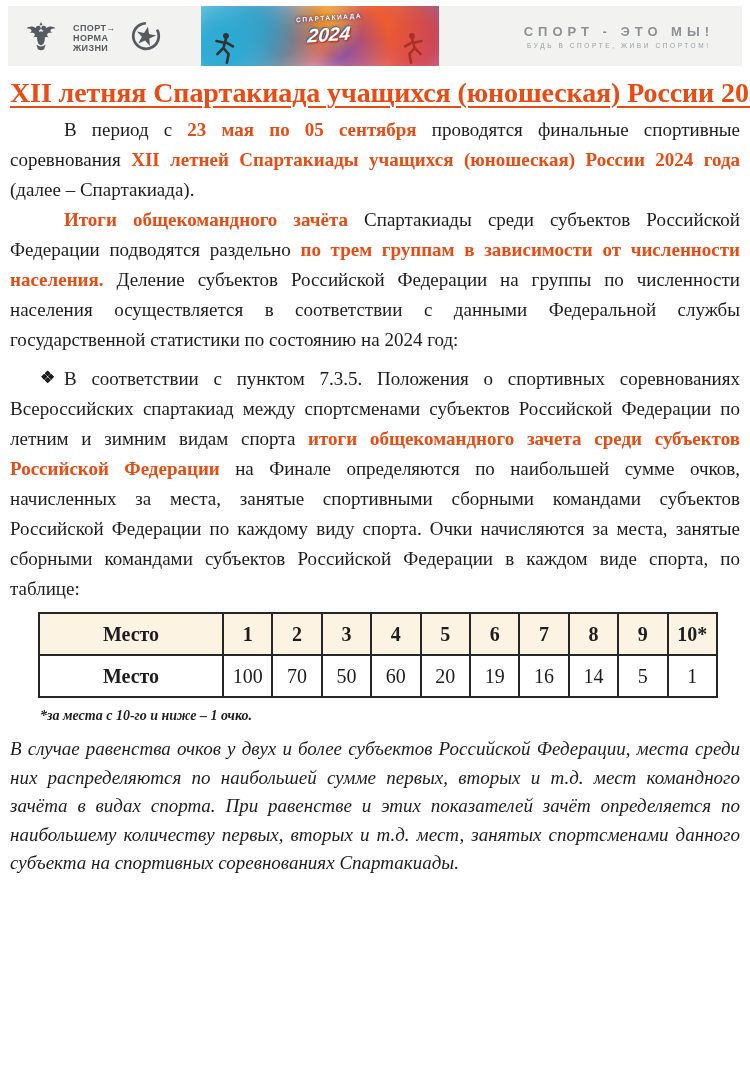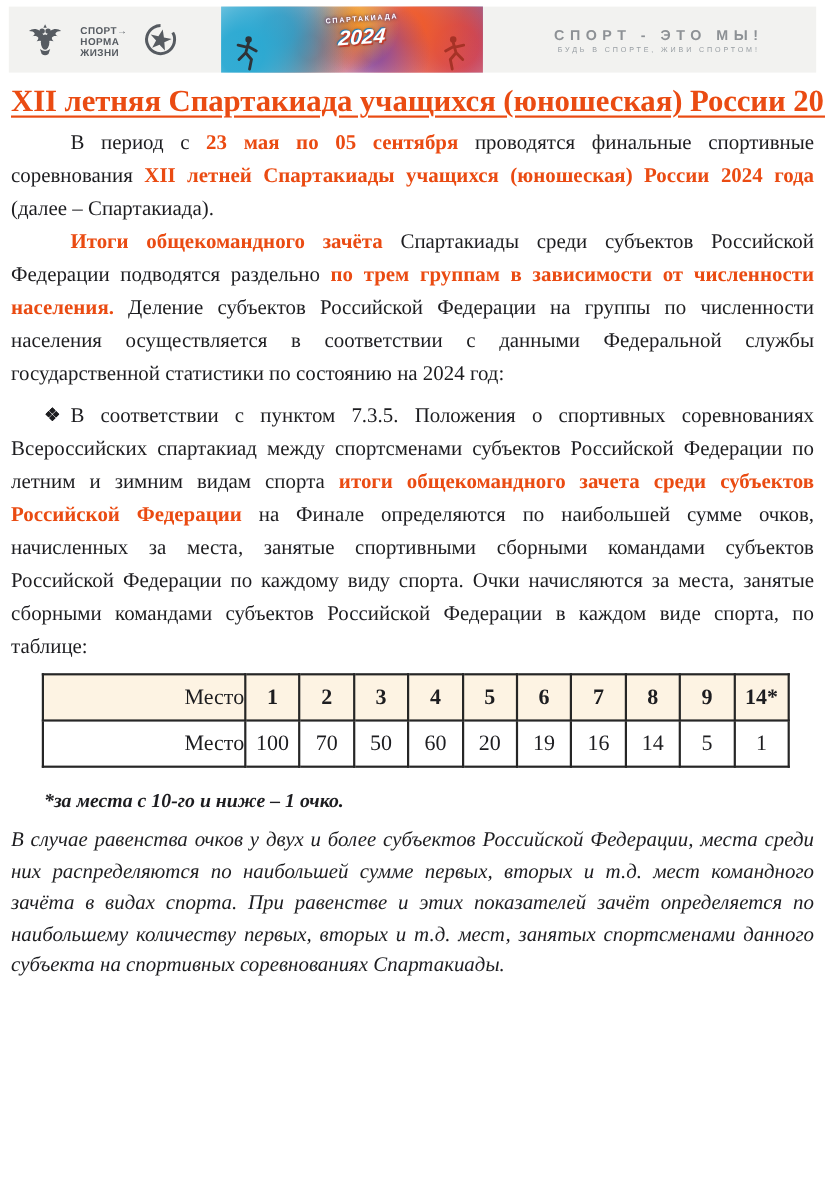--- a/index.html
+++ b/index.html
@@ -45,21 +45,21 @@
     font-family:"Liberation Sans", sans-serif;font-size:6.5px;font-weight:bold;
     letter-spacing:1.5px;color:#ffffff;text-shadow:0 0 2px #7b3fa0,0 0 3px #333;
   }
   .collage-year{
     position:absolute;top:18px;left:54%;transform:translateX(-50%) skewX(-8deg) rotate(-4deg);
     font-family:"Liberation Sans", sans-serif;font-size:19px;font-weight:bold;font-style:italic;
     color:#ffffff;text-shadow:1.5px 1.5px 0 #c23b2a,-1px -1px 0 #2a7db5,0 0 3px #333;
   }
   .athlete{position:absolute;bottom:0;}
   .slogan-wrap{
-    margin-left:auto;margin-right:48px;text-align:center;
+    margin-left:auto;margin-right:28px;text-align:center;
     font-family:"Liberation Sans", sans-serif;
   }
   .slogan{font-size:13px;letter-spacing:5px;color:#8d9195;font-weight:bold;}
   .slogan-sub{font-size:6.5px;letter-spacing:2.6px;color:#9aa0a5;margin-top:3px;}
 
   
   .content{padding:0 10px;}
   .doc-title{
     color:#ea4b12;font-weight:bold;font-size:28px;
     margin:11px 0 6px 0;white-space:nowrap;letter-spacing:-0.1px;
@@ -79,26 +79,26 @@
   .groups .bullet{position:absolute;left:0;top:1px;font-size:17px;color:#1d1d20;}
 
   .pts-table{
     border-collapse:collapse;margin:8px 0 0 28px;width:680px;
     font-size:20px;table-layout:fixed;
   }
   .pts-table th,.pts-table td{
     border:2px solid #262626;text-align:center;height:40px;padding:0;
     font-family:"Liberation Serif", serif;
   }
-  .pts-table .label-col{width:182px;font-weight:normal;text-align:right;}
+  .pts-table .label-col{width:182px;font-weight:bold;}
   .pts-table thead th{background:#fdf3e3;font-weight:bold;}
   .pts-table td.val{font-weight:normal;text-align:center;}
 
   .footnote{
-    margin:20px 0 0 30px;font-size:18px;font-weight:bold;font-style:italic;
+    margin:10px 0 0 30px;font-size:14px;font-weight:bold;font-style:italic;
   }
   .note{
     margin:11px 0 0 0;font-style:italic;font-size:19px;line-height:1.5;
     text-align:justify;text-indent:0;
   }
 </style>
 </head>
 <body>
 
 <div class="page">
@@ -178,21 +178,21 @@
           <th class="label-col">Место</th>
           <th>1</th>
           <th>2</th>
           <th>3</th>
           <th>4</th>
           <th>5</th>
           <th>6</th>
           <th>7</th>
           <th>8</th>
           <th>9</th>
-          <th>14*</th>
+          <th>10*</th>
         </tr>
       </thead>
       <tbody>
         <tr>
           <td class="label-col">Место</td>
           <td class="val">100</td>
           <td class="val">70</td>
           <td class="val">50</td>
           <td class="val">60</td>
           <td class="val">20</td>

